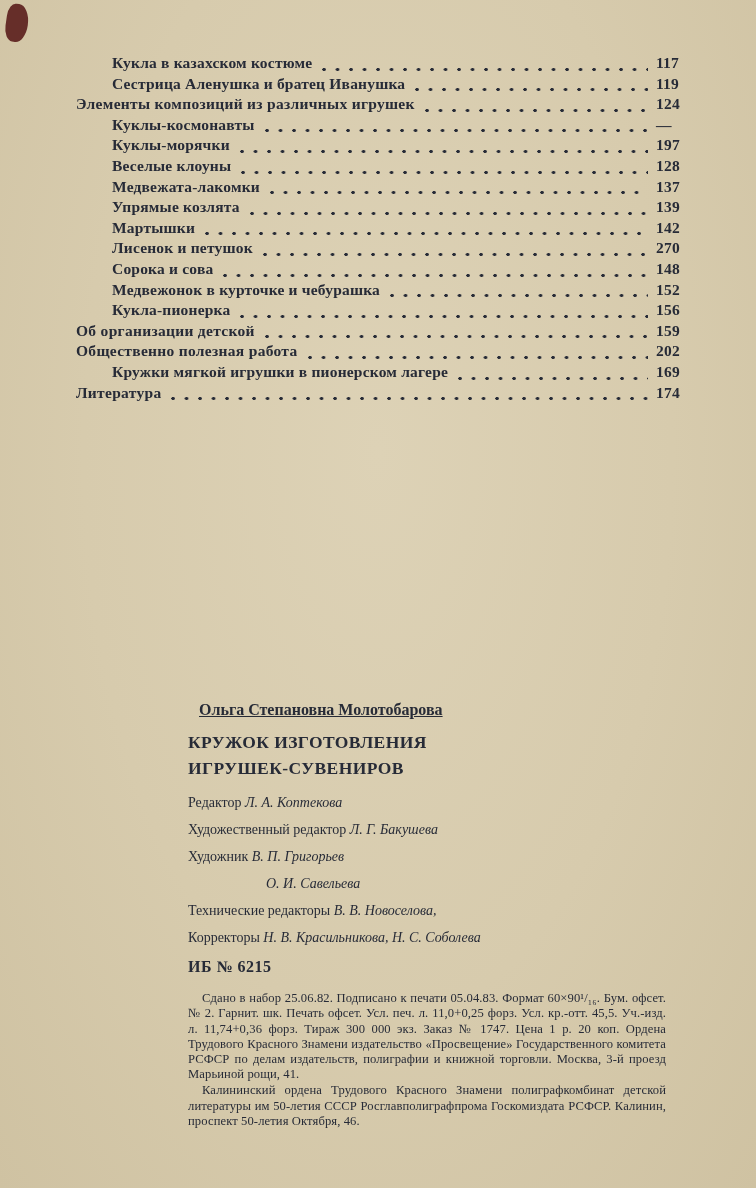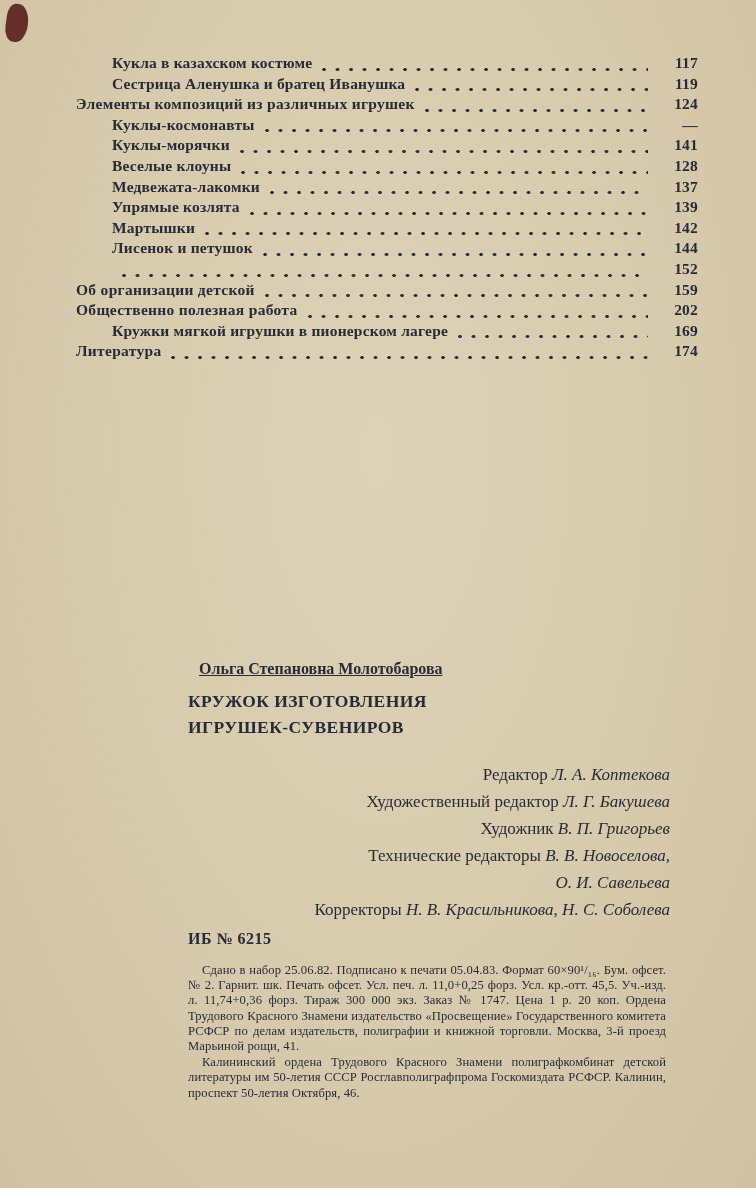--- a/index.html
+++ b/index.html
@@ -37,26 +37,26 @@
   }
   .toc-row.sub{padding-left:36px;}
   .toc-row.chap .toc-label{letter-spacing:.3px;}
   .leader{
     flex:1;align-self:flex-end;
     height:5px;margin:0 8px 3px 10px;
     background-image:radial-gradient(circle at 2px 2.5px, var(--ink) 1.5px, transparent 1.9px);
     background-size:13.5px 5px;
     background-repeat:repeat-x;
   }
-  .toc-page{min-width:42px;text-align:right;font-weight:bold;}
+  .toc-page{min-width:42px;text-align:left;font-weight:bold;}
   
   .colophon{margin-left:112px;margin-top:296px;width:482px;}
   .author{font-size:16px;font-weight:bold;margin:0 11px 9px;line-height:20px;text-decoration:underline;}
-  .book-title{font-size:17.5px;font-weight:bold;line-height:26px;letter-spacing:.4px;margin:0 0 25px;}
-  .credit{font-size:17px;margin:0 0 7px;line-height:20px;text-align:right;}
+  .book-title{font-size:17.5px;font-weight:bold;line-height:26px;letter-spacing:.4px;margin:0 0 12px;}
+  .credit{font-size:14px;margin:0 0 7px;line-height:20px;}
   .credit .name{font-style:italic;}
   .credit.cont{padding-left:78px;}
   .ib{font-size:16px;font-weight:bold;margin:10px 0 15px;letter-spacing:.5px;}
   .imprint{
     font-size:12.6px;font-weight:normal;line-height:15.2px;
     text-align:justify;text-indent:14px;
     margin:0 0 1px;width:478px;
     letter-spacing:.1px;
   }
 </style>
@@ -83,21 +83,21 @@
       <span class="toc-page">124</span>
     </div>
     <div class="toc-row sub">
       <span class="toc-label">Куклы-космонавты</span>
       <span class="leader"></span>
       <span class="toc-page">—</span>
     </div>
     <div class="toc-row sub">
       <span class="toc-label">Куклы-морячки</span>
       <span class="leader"></span>
-      <span class="toc-page">141</span>
+      <span class="toc-page">197</span>
     </div>
     <div class="toc-row sub">
       <span class="toc-label">Веселые клоуны</span>
       <span class="leader"></span>
       <span class="toc-page">128</span>
     </div>
     <div class="toc-row sub">
       <span class="toc-label">Медвежата-лакомки</span>
       <span class="leader"></span>
       <span class="toc-page">137</span>
@@ -108,25 +108,36 @@
       <span class="toc-page">139</span>
     </div>
     <div class="toc-row sub">
       <span class="toc-label">Мартышки</span>
       <span class="leader"></span>
       <span class="toc-page">142</span>
     </div>
     <div class="toc-row sub">
       <span class="toc-label">Лисенок и петушок</span>
       <span class="leader"></span>
-      <span class="toc-page">144</span>
+      <span class="toc-page">270</span>
     </div>
     <div class="toc-row sub">
+      <span class="toc-label">Сорока и сова</span>
+      <span class="leader"></span>
+      <span class="toc-page">148</span>
+    </div>
+    <div class="toc-row sub">
+      <span class="toc-label">Медвежонок в курточке и чебурашка</span>
       <span class="leader"></span>
       <span class="toc-page">152</span>
+    </div>
+    <div class="toc-row sub">
+      <span class="toc-label">Кукла-пионерка</span>
+      <span class="leader"></span>
+      <span class="toc-page">156</span>
     </div>
     <div class="toc-row chap">
       <span class="toc-label">Об организации детской</span>
       <span class="leader"></span>
       <span class="toc-page">159</span>
     </div>
     <div class="toc-row chap">
       <span class="toc-label">Общественно полезная работа</span>
       <span class="leader"></span>
       <span class="toc-page">202</span>
@@ -152,27 +163,27 @@
       <span class="name">Л. А. Коптекова</span>
     </p>
     <p class="credit">
       <span class="role">Художественный редактор</span>
       <span class="name">Л. Г. Бакушева</span>
     </p>
     <p class="credit">
       <span class="role">Художник</span>
       <span class="name">В. П. Григорьев</span>
     </p>
+    <p class="credit cont">
+      <span class="role"></span>
+      <span class="name">О. И. Савельева</span>
+    </p>
     <p class="credit">
       <span class="role">Технические редакторы</span>
       <span class="name">В. В. Новоселова,</span>
-    </p>
-    <p class="credit cont">
-      <span class="role"></span>
-      <span class="name">О. И. Савельева</span>
     </p>
     <p class="credit">
       <span class="role">Корректоры</span>
       <span class="name">Н. В. Красильникова, Н. С. Соболева</span>
     </p>
 
     <p class="ib">ИБ № 6215</p>
 
     <p class="imprint">Сдано в набор 25.06.82. Подписано к печати 05.04.83. Формат 60×90¹/₁₆. Бум. офсет. № 2. Гарнит. шк. Печать офсет. Усл. печ. л. 11,0+0,25 форз. Усл. кр.-отт. 45,5. Уч.-изд. л. 11,74+0,36 форз. Тираж 300 000 экз. Заказ № 1747. Цена 1 р. 20 коп. Ордена Трудового Красного Знамени издательство «Просвещение» Государственного комитета РСФСР по делам издательств, полиграфии и книжной торговли. Москва, 3-й проезд Марьиной рощи, 41.</p>
     <p class="imprint">Калининский ордена Трудового Красного Знамени полиграфкомбинат детской литературы им 50-летия СССР Росглавполиграфпрома Госкомиздата РСФСР. Калинин, проспект 50-летия Октября, 46.</p>

